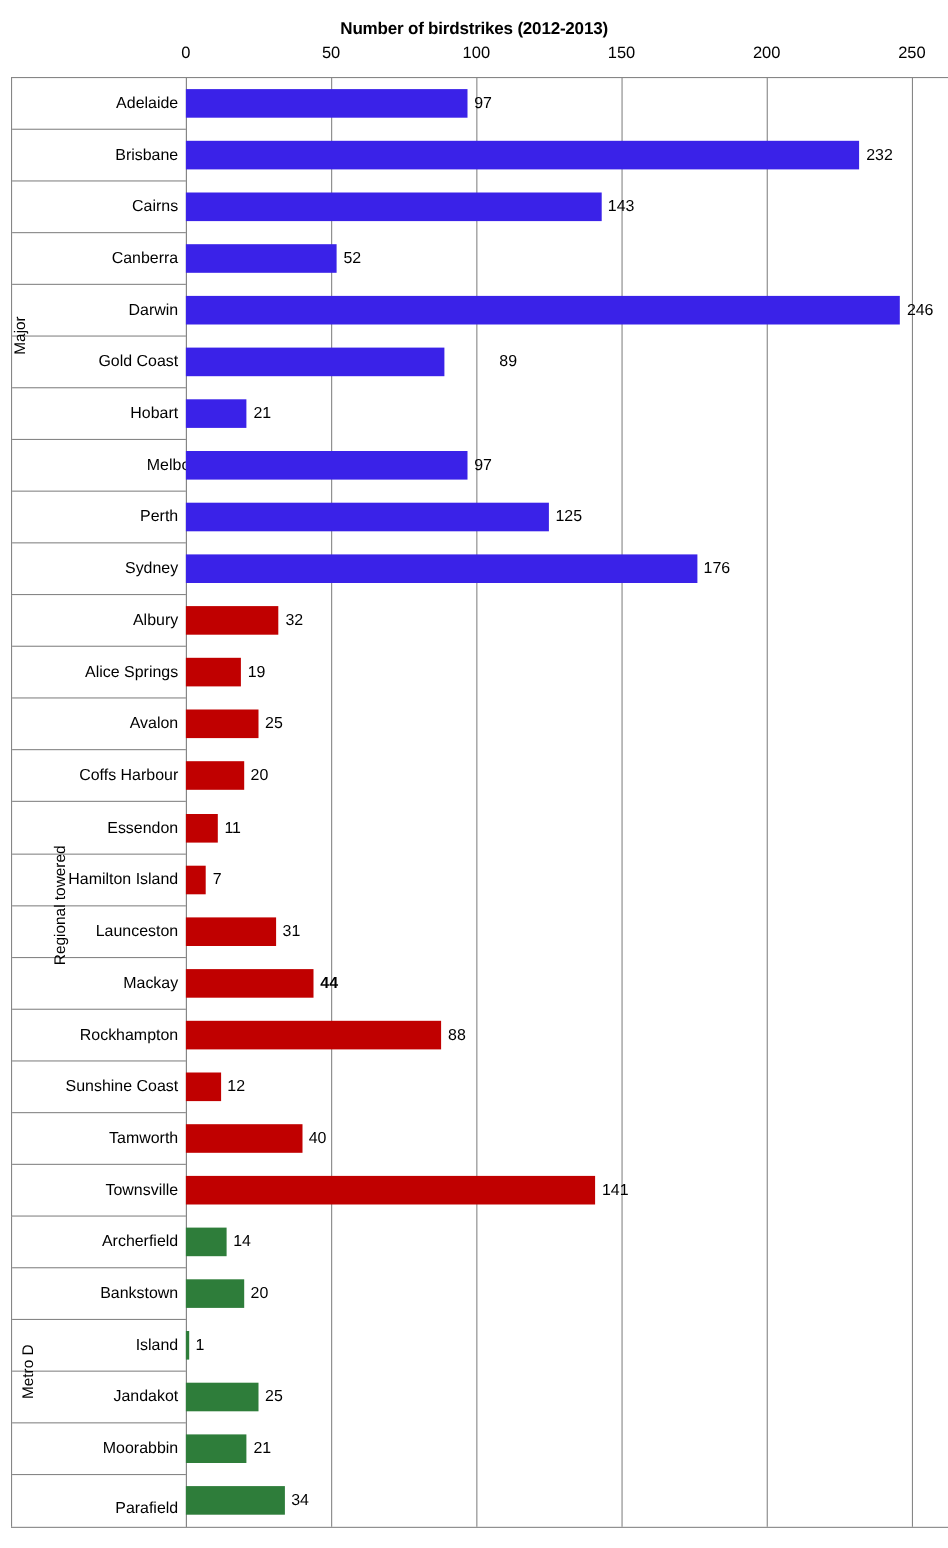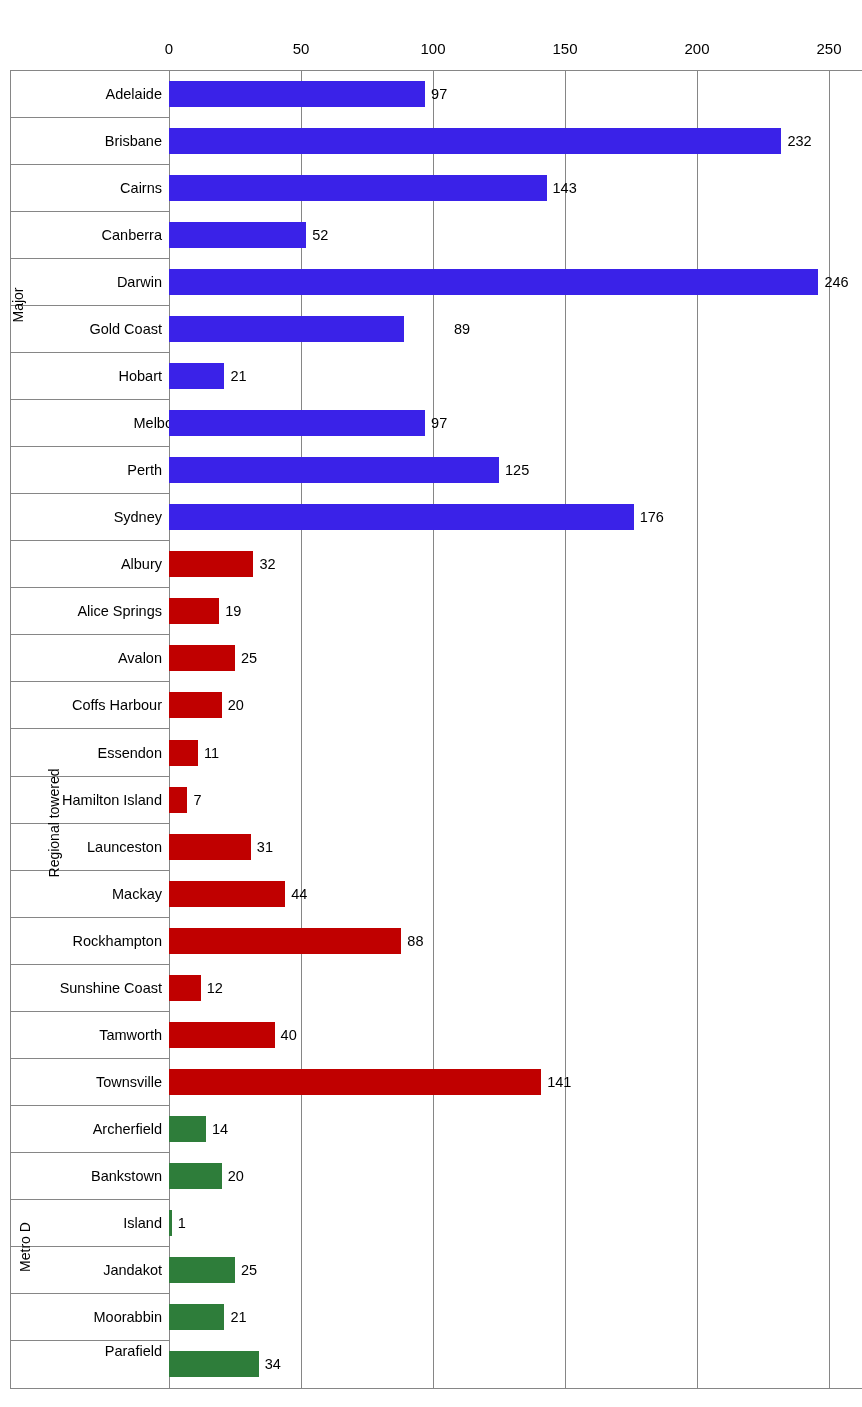--- a/index.html
+++ b/index.html
@@ -155,20 +155,21 @@
     color: #000000;
     white-space: nowrap;
     line-height: 1;
   }
 </style>
 </head>
 <body>
 
 <div id="chart-root">
 
+  <div id="chart-title">Number of birdstrikes (2012-2013)</div>
 
   <div id="axis-top">
       <div class="axis-tick-label" style="left: 169px;">0</div>
       <div class="axis-tick-label" style="left: 301px;">50</div>
       <div class="axis-tick-label" style="left: 433px;">100</div>
       <div class="axis-tick-label" style="left: 565px;">150</div>
       <div class="axis-tick-label" style="left: 697px;">200</div>
       <div class="axis-tick-label" style="left: 829px;">250</div>
     </div>
 
@@ -283,21 +284,21 @@
       </div>
       <div class="row" style="top: 823.143px; height: 47.0714px;">
         <div class="cat-label" style="left: 10px; width: 152px; top: 16.5357px;">Launceston</div>
         <div class="bar red" title="Launceston: 31" style="width: 81.84px; top: 10.5357px;"></div>
         <div class="value-label" style="left: 256.84px; top: 16.5357px;">31</div>
         <div class="cat-sep" style="top: 46.5714px;"></div>
       </div>
       <div class="row" style="top: 870.214px; height: 47.0714px;">
         <div class="cat-label" style="left: 10px; width: 152px; top: 16.5357px;">Mackay</div>
         <div class="bar red" title="Mackay: 44" style="width: 116.16px; top: 10.5357px;"></div>
-        <div class="value-label" style="left: 291.16px; top: 16.5357px;">44</div>
+        <div class="value-label" style="left: 291.16px; top: 16.5357px; font-weight: bold;">44</div>
         <div class="cat-sep" style="top: 46.5714px;"></div>
       </div>
       <div class="row" style="top: 917.286px; height: 47.0714px;">
         <div class="cat-label" style="left: 10px; width: 152px; top: 16.5357px;">Rockhampton</div>
         <div class="bar red" title="Rockhampton: 88" style="width: 232.32px; top: 10.5357px;"></div>
         <div class="value-label" style="left: 407.32px; top: 16.5357px;">88</div>
         <div class="cat-sep" style="top: 46.5714px;"></div>
       </div>
       <div class="row" style="top: 964.357px; height: 47.0714px;">
         <div class="cat-label" style="left: 10px; width: 152px; top: 16.5357px;">Sunshine Coast</div>
@@ -340,21 +341,21 @@
         <div class="value-label" style="left: 241px; top: 16.5357px;">25</div>
         <div class="cat-sep" style="top: 46.5714px;"></div>
       </div>
       <div class="row" style="top: 1293.86px; height: 47.0714px;">
         <div class="cat-label" style="left: 10px; width: 152px; top: 16.5357px;">Moorabbin</div>
         <div class="bar green" title="Moorabbin: 21" style="width: 55.44px; top: 10.5357px;"></div>
         <div class="value-label" style="left: 230.44px; top: 16.5357px;">21</div>
         <div class="cat-sep" style="top: 46.5714px;"></div>
       </div>
       <div class="row" style="top: 1340.93px; height: 47.0714px;">
-        <div class="cat-label" style="left: 10px; width: 152px; top: 3px;">Parafield</div>
+        <div class="cat-label" style="left: 10px; width: 152px; top: 23px;">Parafield</div>
         <div class="bar green" title="Parafield: 34" style="width: 89.76px; top: 10.5357px;"></div>
         <div class="value-label" style="left: 264.76px; top: 16.5357px;">34</div>
       </div>
     </div>
 
   <div id="groups-layer">
       <div class="group-spine" style="top: 70px; height: 470.714px;"></div>
       <div class="cat-sep" style="position: absolute; left: 10px; width: 159px; top: 540.214px;"></div>
       <div class="group-label" style="top: 70px; height: 470.714px; line-height: 470.714px;"><span style="line-height: 1;">Major</span></div>
       <div class="group-spine" style="top: 540.714px; height: 564.857px;"></div>

